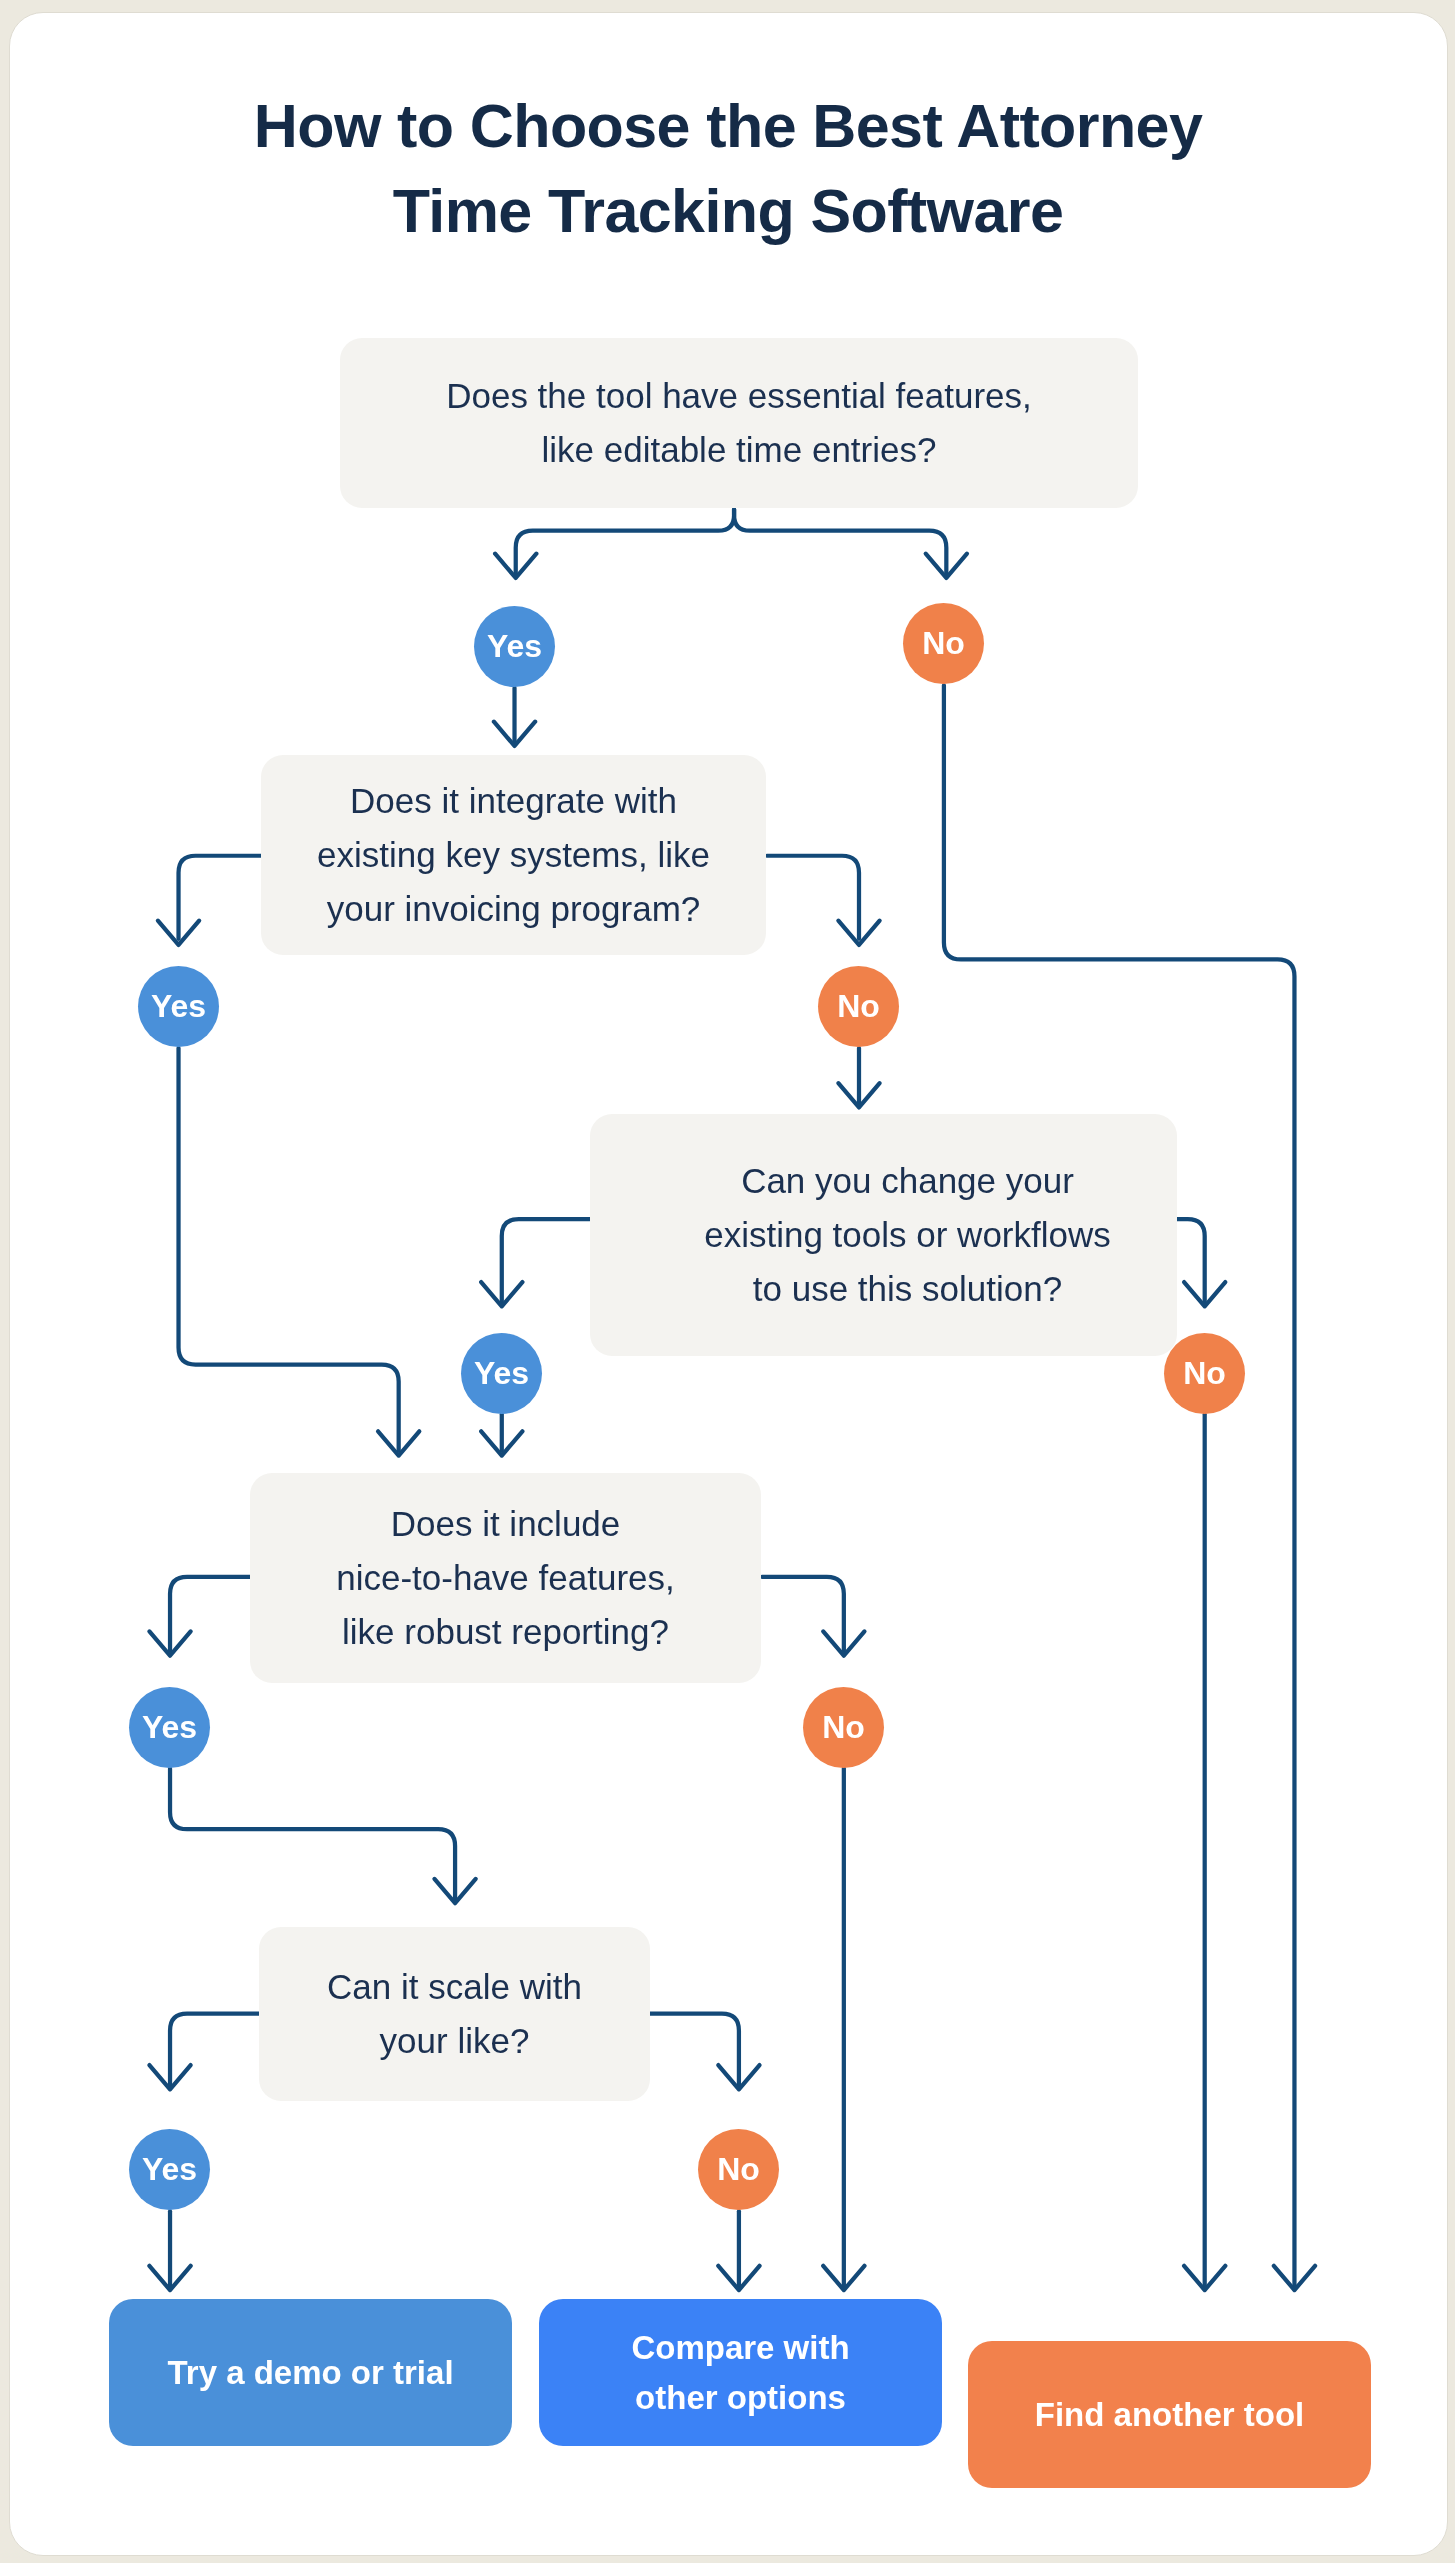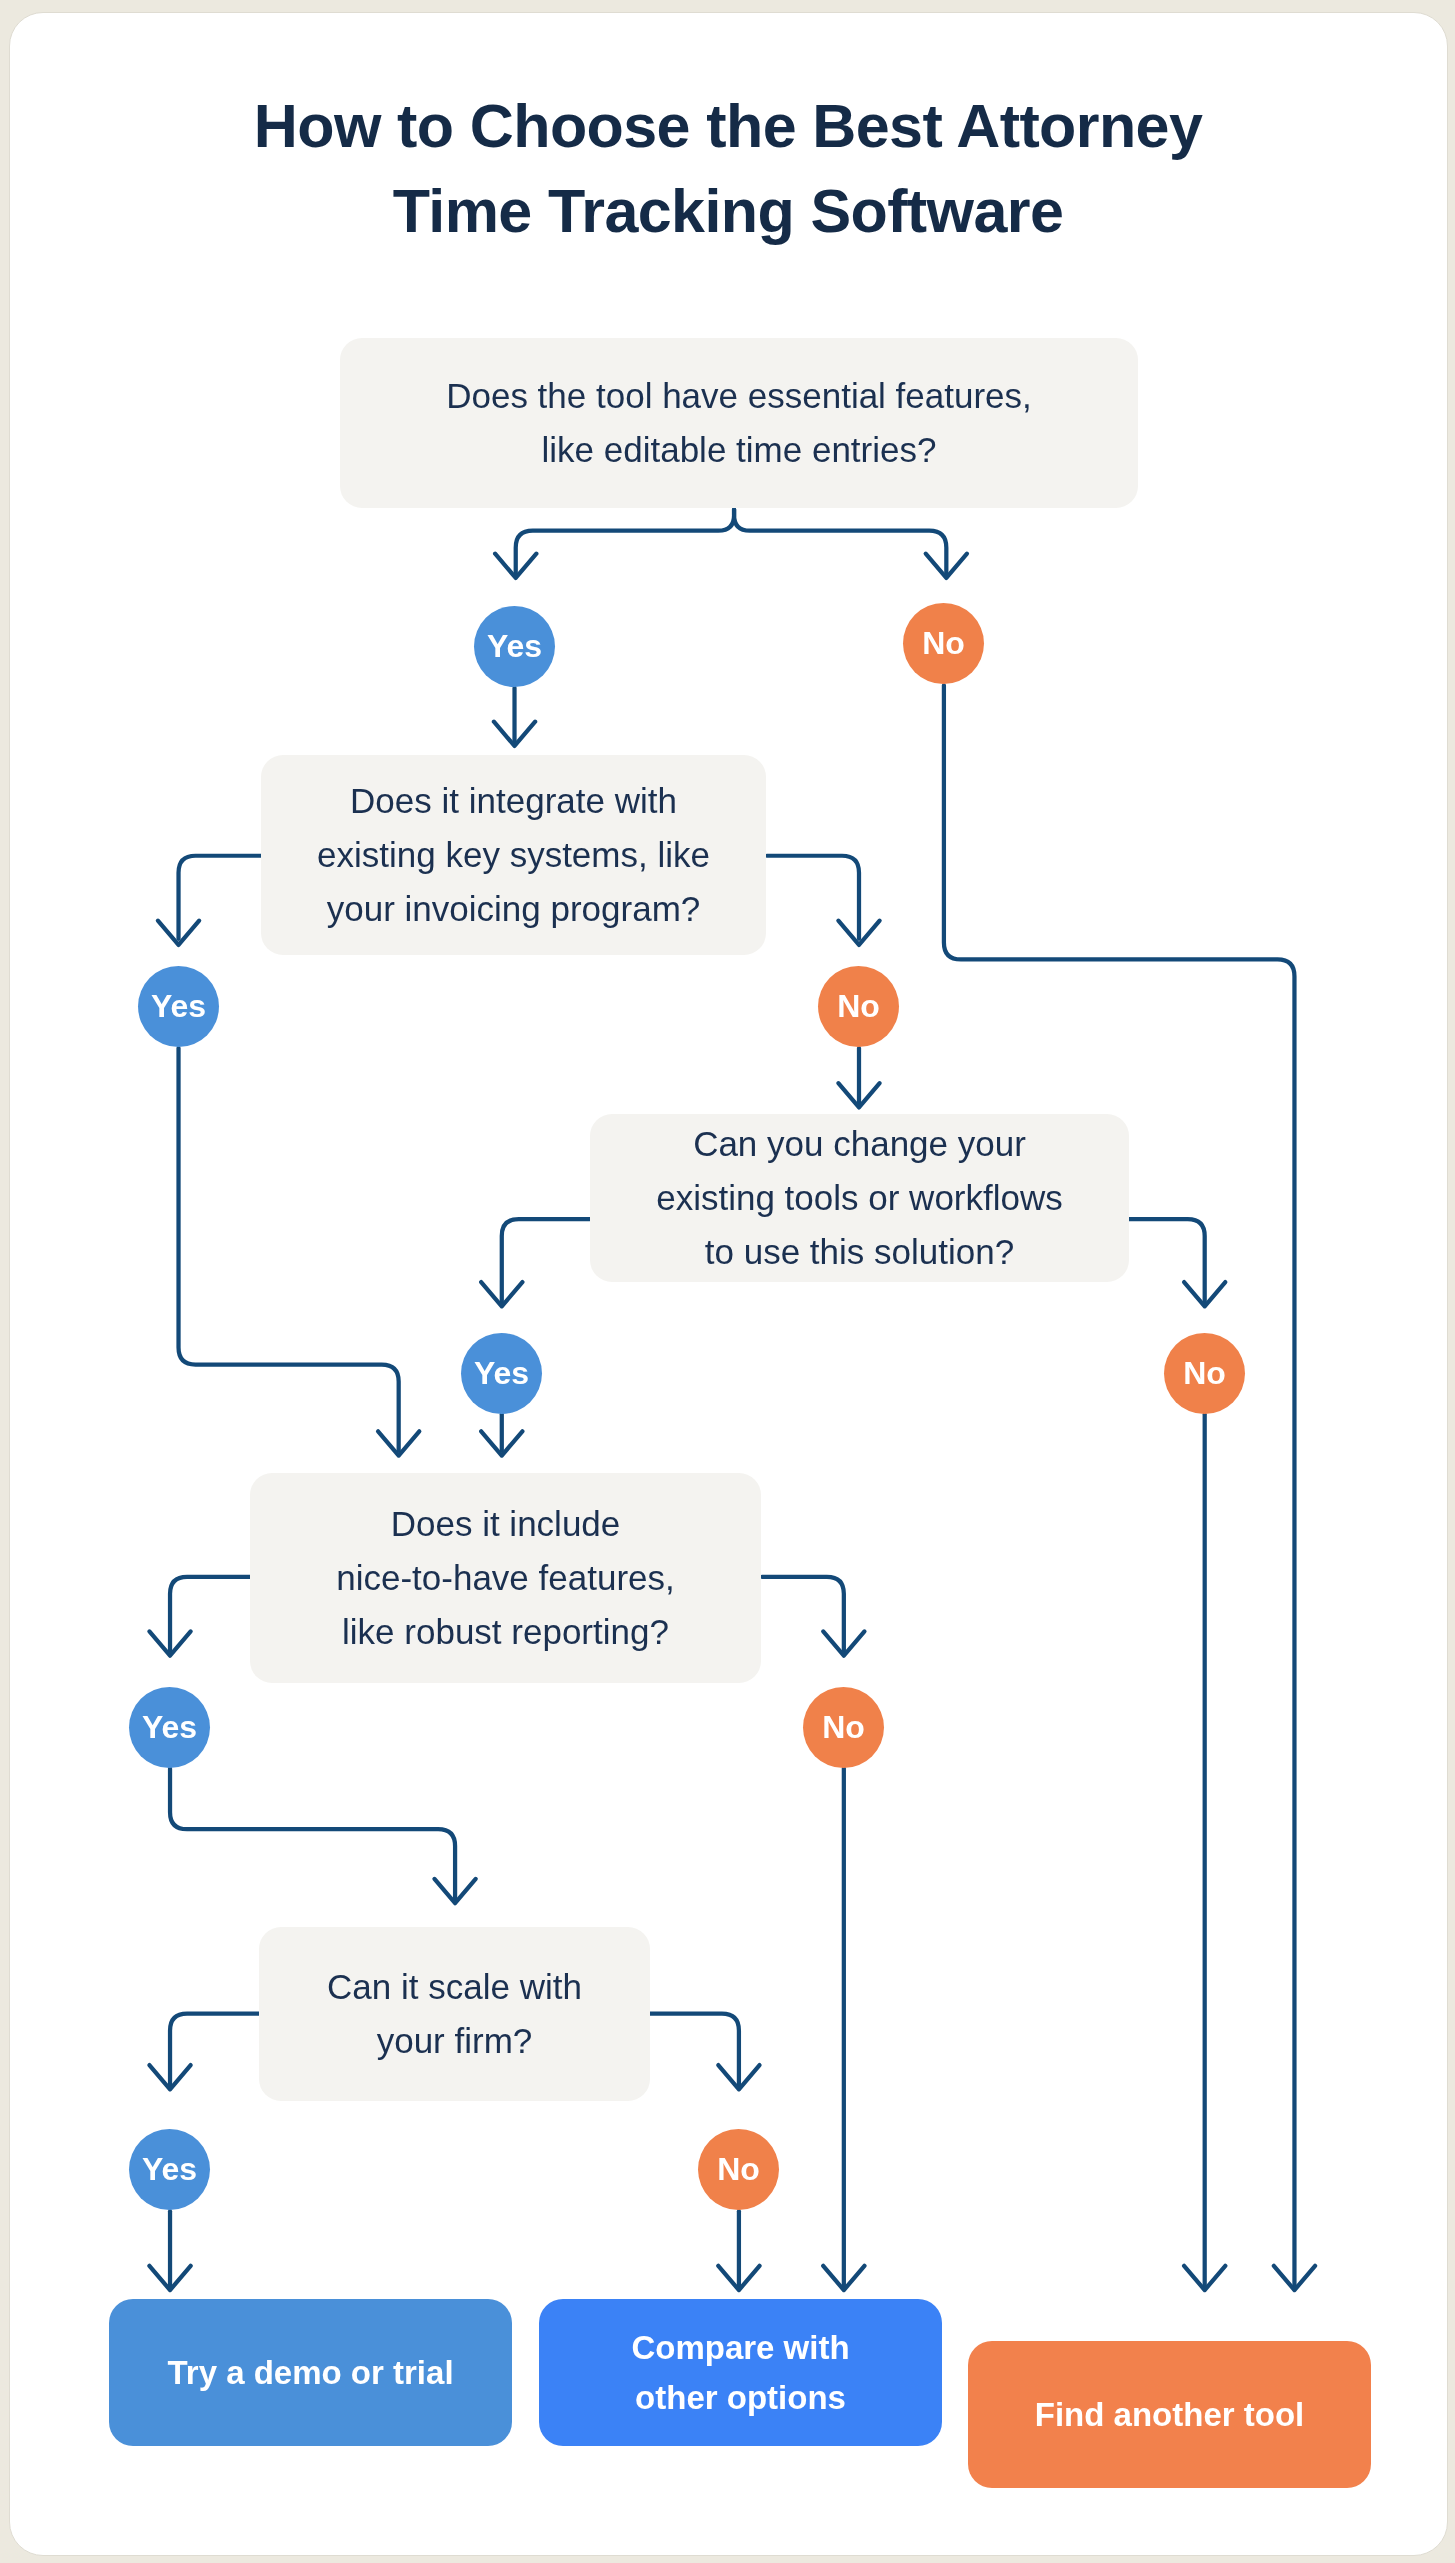--- a/index.html
+++ b/index.html
@@ -90,28 +90,28 @@
   </svg>
 
   <div class="title">How to Choose the Best Attorney
 Time Tracking Software</div>
 
   <div class="qbox" style="left:340px;top:338px;width:798px;height:170px;">Does the tool have essential features,
 like editable time entries?</div>
   <div class="qbox" style="left:261px;top:755px;width:505px;height:200px;">Does it integrate with
 existing key systems, like
 your invoicing program?</div>
-  <div class="qbox" style="left:590px;top:1114px;width:539px;height:168px;">Can you change your
+  <div class="qbox" style="left:590px;top:1114px;width:539px;height:242px;padding-left:48px;">Can you change your
 existing tools or workflows
 to use this solution?</div>
   <div class="qbox" style="left:250px;top:1473px;width:511px;height:210px;">Does it include
 nice-to-have features,
 like robust reporting?</div>
   <div class="qbox" style="left:259px;top:1927px;width:391px;height:174px;">Can it scale with
-your firm?</div>
+your like?</div>
 
   <div class="badge yes" style="left:474px;top:606px;">Yes</div>
   <div class="badge no" style="left:903px;top:603px;">No</div>
   <div class="badge yes" style="left:138px;top:966px;">Yes</div>
   <div class="badge no" style="left:818px;top:966px;">No</div>
   <div class="badge yes" style="left:461px;top:1333px;">Yes</div>
   <div class="badge no" style="left:1164px;top:1333px;">No</div>
   <div class="badge yes" style="left:129px;top:1687px;">Yes</div>
   <div class="badge no" style="left:803px;top:1687px;">No</div>
   <div class="badge yes" style="left:129px;top:2129px;">Yes</div>

